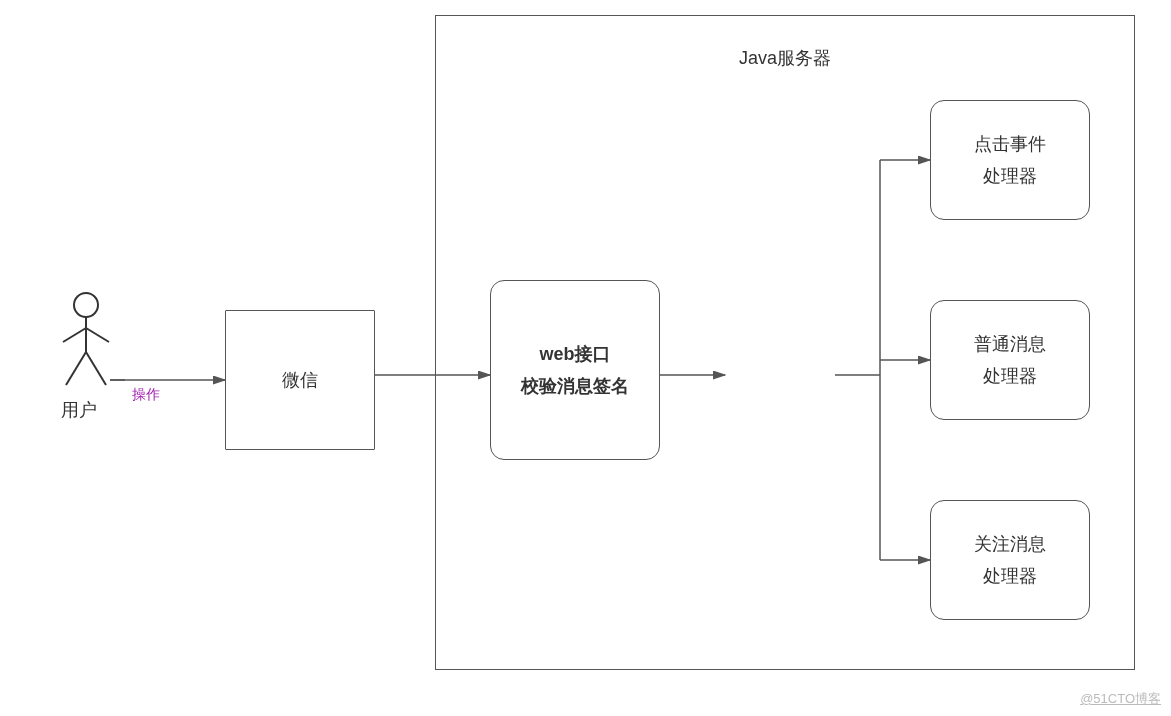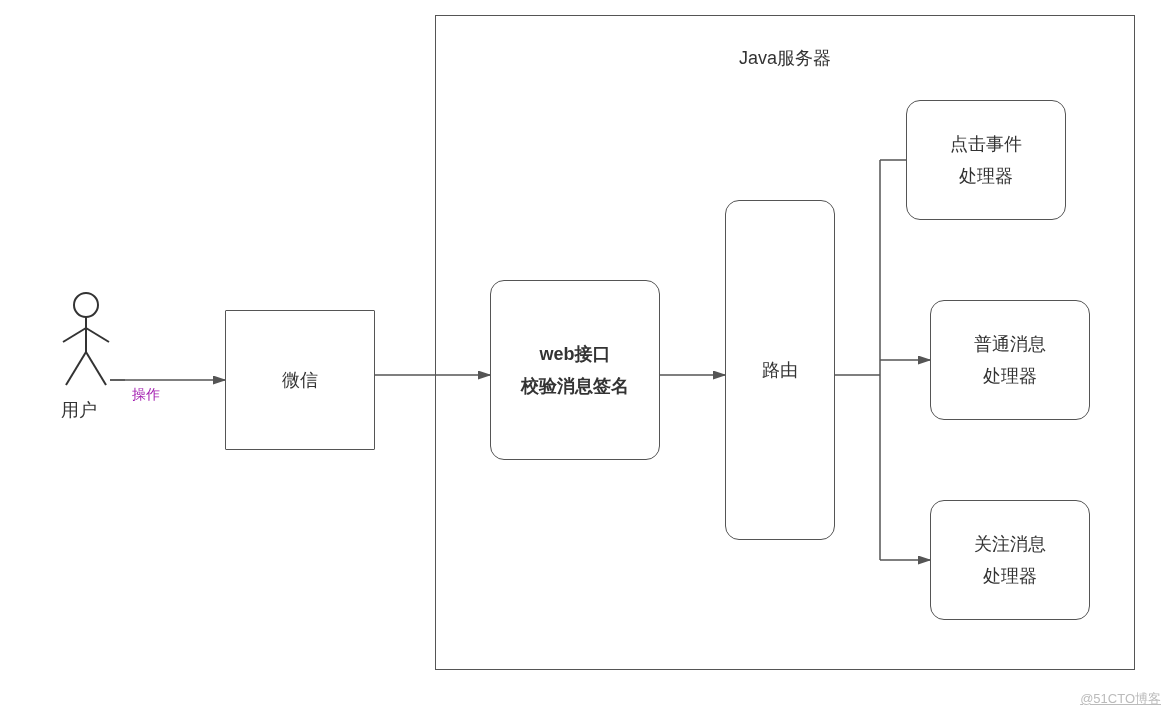--- a/index.html
+++ b/index.html
@@ -77,21 +77,21 @@
       top: 200px;
       width: 110px;
       height: 340px;
       border-radius: 14px;
     }
     .handler-box {
       width: 160px;
       height: 120px;
       border-radius: 14px;
     }
-    .click-handler { left: 906px; top: 100px; }
+    .click-handler { left: 930px; top: 100px; }
     .msg-handler   { left: 930px; top: 300px; }
     .follow-handler{ left: 930px; top: 500px; }
     .arrow-label {
       position: absolute;
       font-size: 14px;
       color: #a21caf;
       margin-top: 20px;
     }
     .watermark {
       position: absolute;
@@ -161,23 +161,20 @@
 
   <div class="server-container">
     <div class="server-title">Java服务器</div>
   </div>
 
   <div class="box web-box">
     <span>web接口</span>
     <span>校验消息签名</span>
   </div>
 
-  <div class="box router-box">
-    <span>路由</span>
-  </div>
 
   <div class="box handler-box click-handler">
     <span>点击事件</span>
     <span>处理器</span>
   </div>
   <div class="box handler-box msg-handler">
     <span>普通消息</span>
     <span>处理器</span>
   </div>
   <div class="box handler-box follow-handler">

